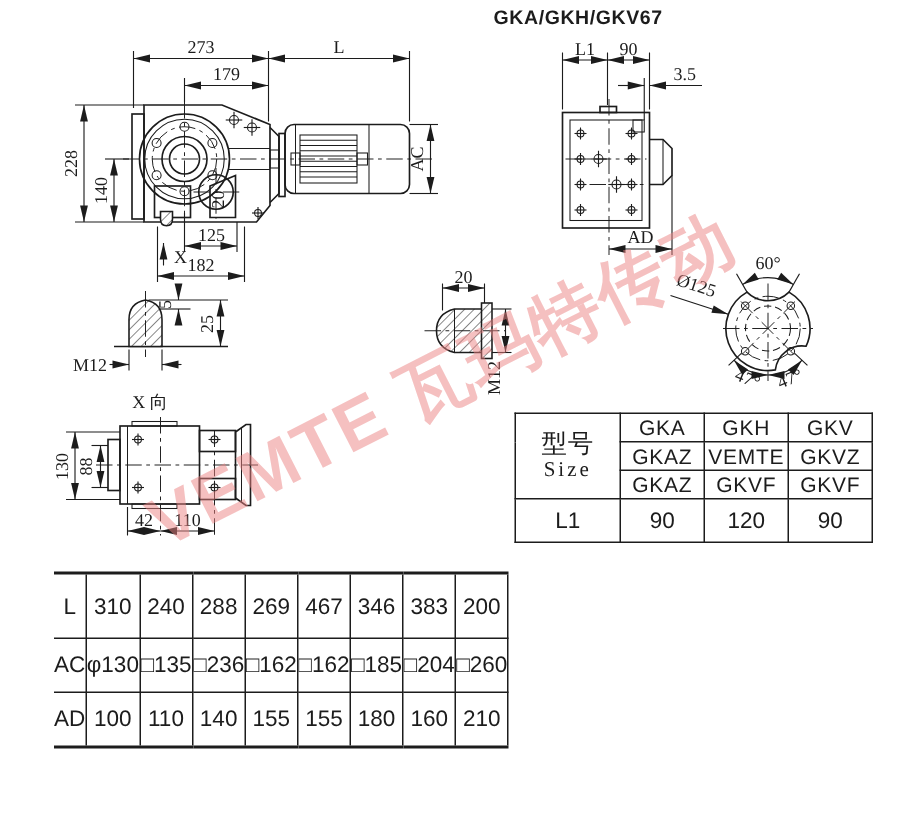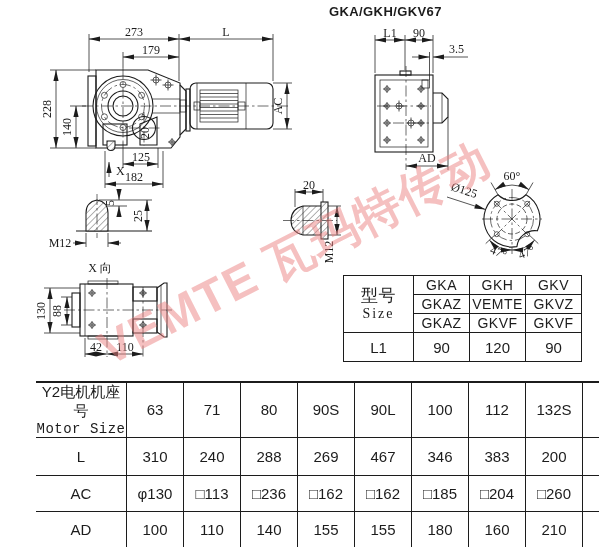--- a/index.html
+++ b/index.html
@@ -304,51 +304,36 @@
     <td>L1</td>
     <td>90</td>
     <td>120</td>
     <td>90</td>
   </tr>
 </tbody>
     </table>
 
 <table id="motor-table">
   <tbody>
-        <tr>
-    <td style="width:90px">
-      <div class="mh-cn">Y2电机机座号</div>
-      <div class="mh-en">Motor Size</div>
-    </td>
-    <td style="width:56px">63</td>
-    <td style="width:56px">71</td>
-    <td style="width:56px">80</td>
-    <td style="width:56px">90S</td>
-    <td style="width:56px">90L</td>
-    <td style="width:56px">100</td>
-    <td style="width:56px">112</td>
-    <td style="width:56px">132S</td>
-    <td class="ghost" style="width:16px"></td>
-  </tr>
   <tr class="r1">
     <td>L</td>
     <td>310</td>
     <td>240</td>
     <td>288</td>
     <td>269</td>
     <td>467</td>
     <td>346</td>
     <td>383</td>
     <td>200</td>
     <td class="ghost"></td>
   </tr>
   <tr class="r2">
     <td>AC</td>
     <td>φ130</td>
-    <td>□113</td>
+    <td>□135</td>
     <td>□236</td>
     <td>□162</td>
     <td>□162</td>
     <td>□185</td>
     <td>□204</td>
     <td>□260</td>
     <td class="ghost"></td>
   </tr>
   <tr class="r3">
     <td>AD</td>

